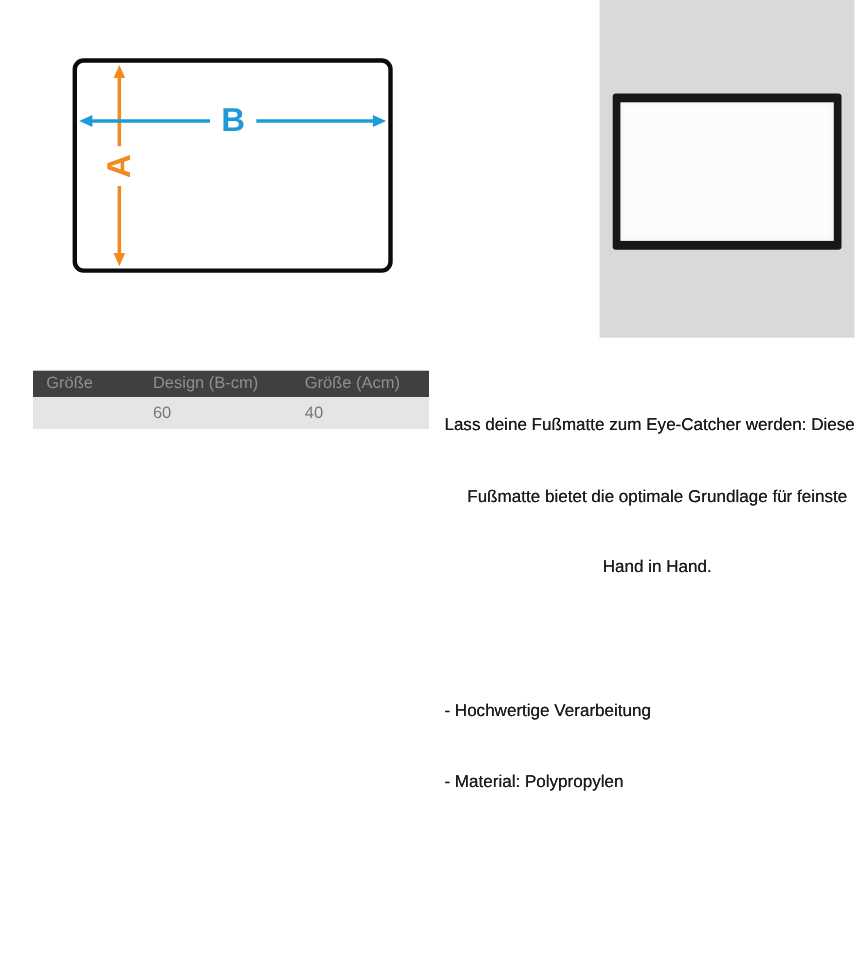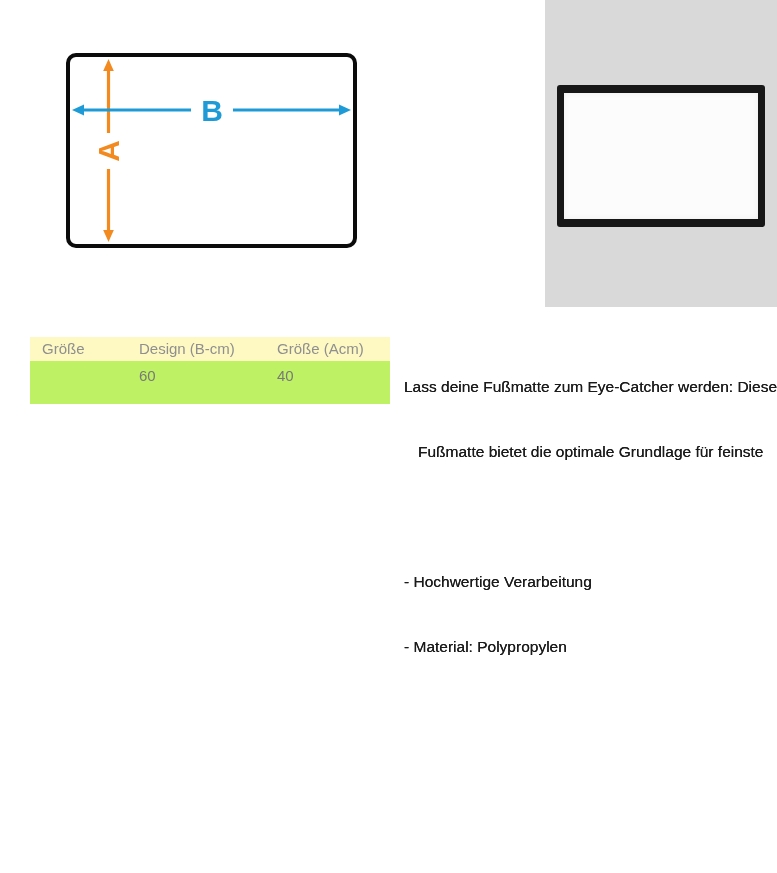--- a/index.html
+++ b/index.html
@@ -51,36 +51,36 @@
   }
 
   
   .size-table {
     position: absolute;
     left: 30px; top: 337px;
     width: 360px;
     font-size: 15px;
   }
   .t-row { display: grid; grid-template-columns: 109px 138px 1fr; }
-  .t-head { height: 24px; line-height: 24px; background: #fef9c3; color: #8f8f8f; }
-  .t-data { height: 43px; line-height: 30px; background: #bef264; color: #797979; }
+  .t-head { height: 24px; line-height: 24px; background: #404040; color: #8f8f8f; }
+  .t-data { height: 29px; line-height: 30px; background: #e5e5e5; color: #797979; }
   .t-cell:first-child { padding-left: 12px; }
 
   
   .description {
     position: absolute;
     left: 404px; top: 333px;
     width: 373px;
     font-size: 15.5px;
     line-height: 21.5px;
     color: #1b1b1b;
     text-shadow: 0 0 0.5px #1b1b1b;
     white-space: pre;
   }
-  .d-line.indent { padding-left: 14px; }
+  .d-line.indent { padding-left: 14px; text-align: center; }
   .bullets { margin-top: 23px; }
 </style>
 </head>
 <body>
 
 <div class="page">
 
   <div class="diagram">
     <svg width="283" height="187" viewBox="0 0 283 187">
 
@@ -113,20 +113,21 @@
     <div class="t-row t-data">
       <div class="t-cell"></div>
       <div class="t-cell">60</div>
       <div class="t-cell">40</div>
     </div>
   </div>
 
   <div class="description">
     <div class="d-line">Lass deine Fußmatte zum Eye-Catcher werden: Diese</div>
     <div class="d-line indent">Fußmatte bietet die optimale Grundlage für feinste</div>
+    <div class="d-line indent">Hand in Hand.</div>
     <div class="bullets">
       <div class="b-line">- Hochwertige Verarbeitung</div>
       <div class="b-line">- Material: Polypropylen</div>
       
       
       
     </div>
   </div>
 
 </div>

